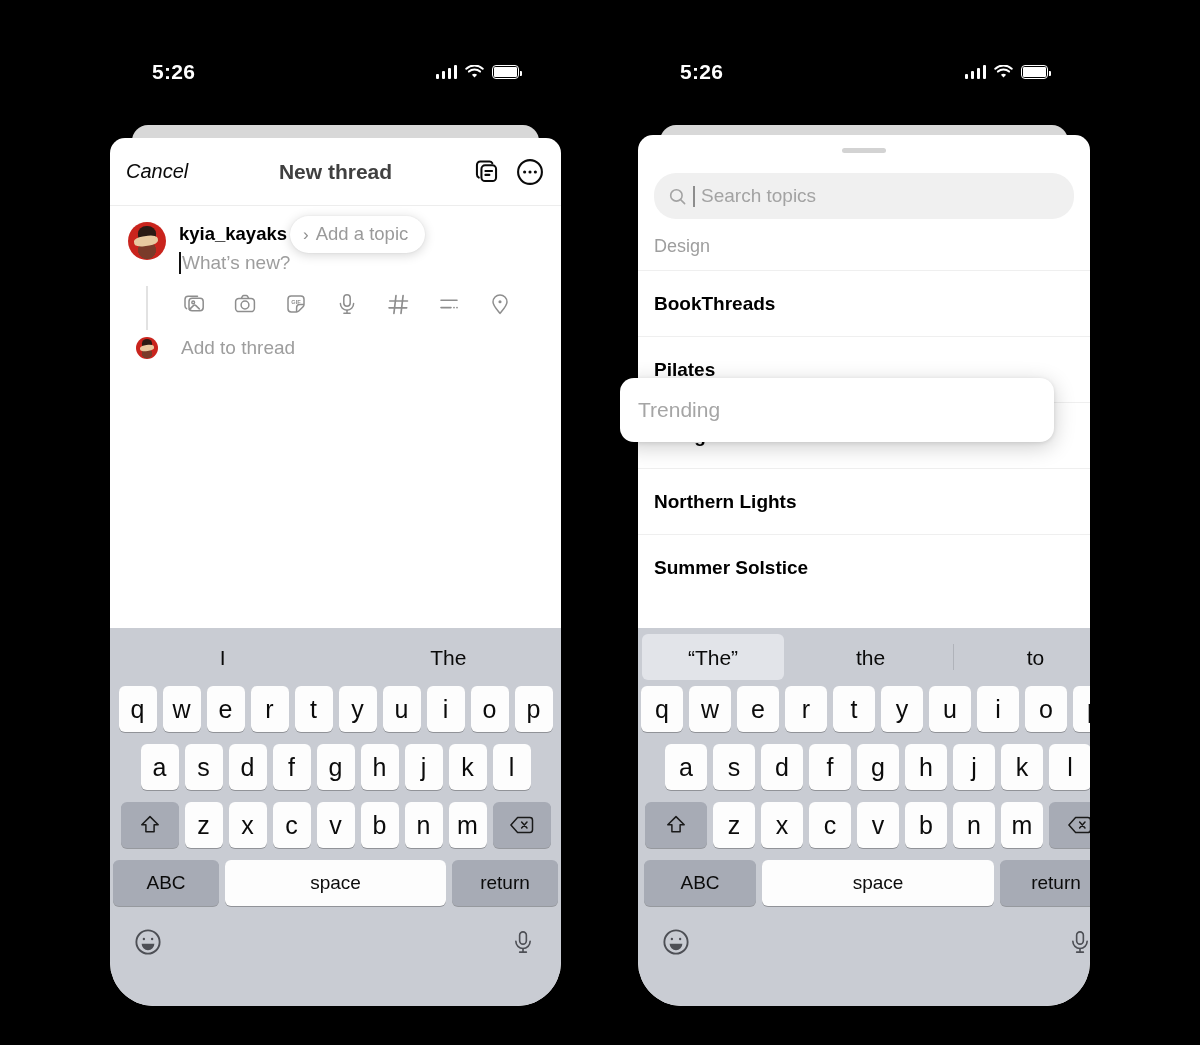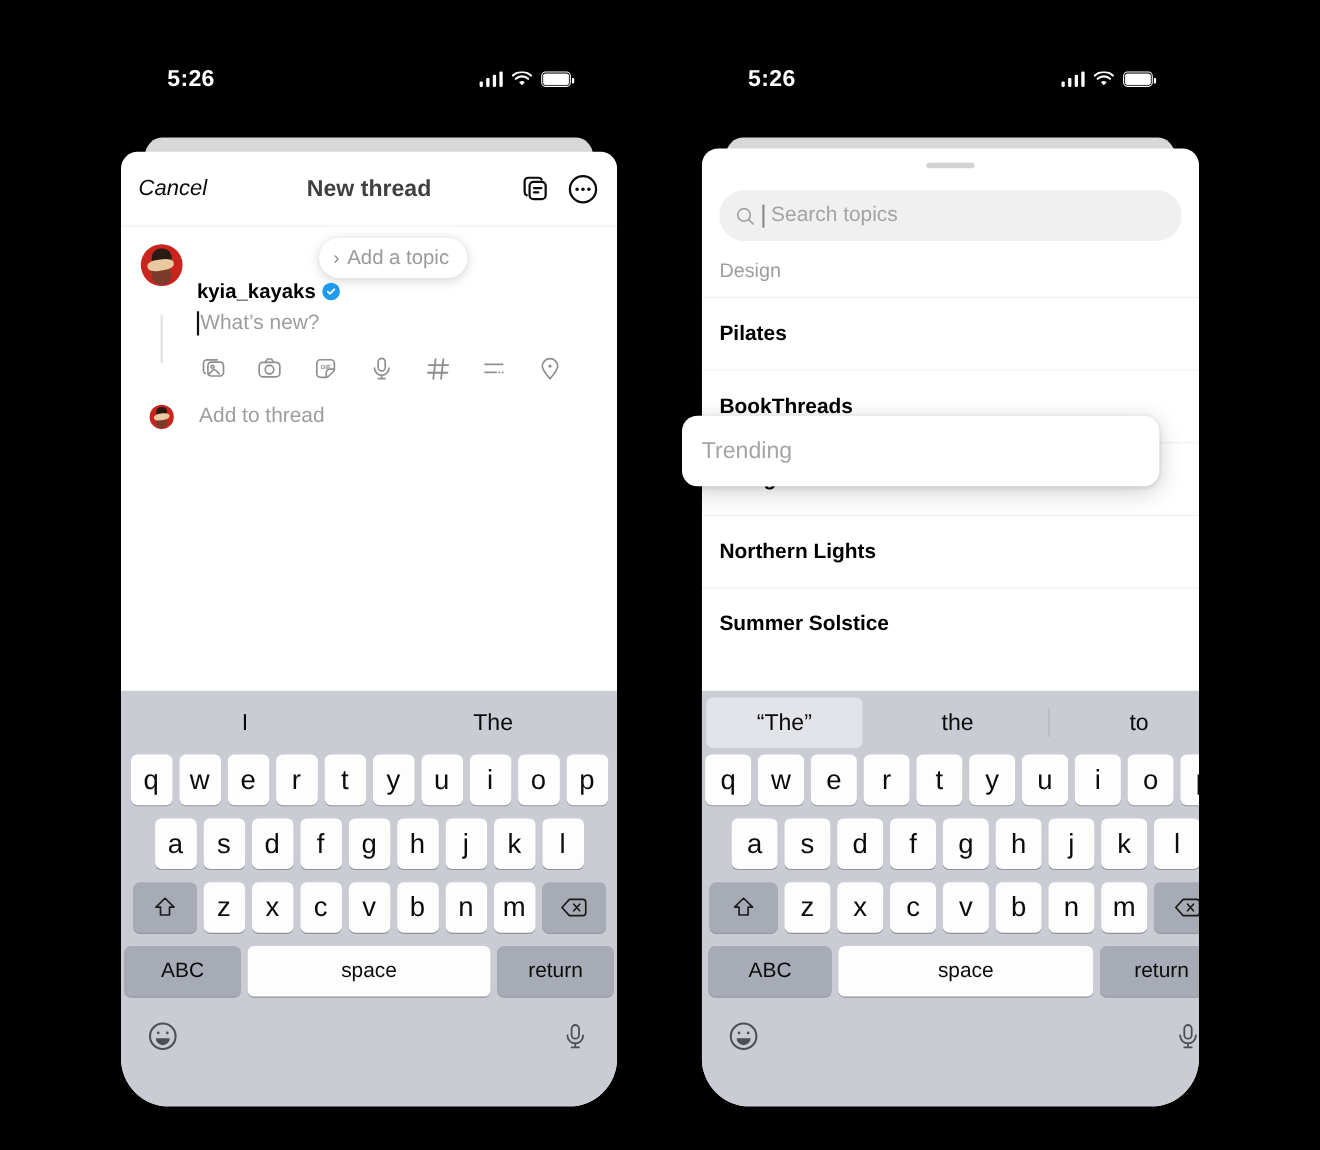--- a/index.html
+++ b/index.html
@@ -81,21 +81,21 @@
   .avatar::before {
     content:""; position:absolute; left:26%; top:10%; width:48%; height:42%;
     background: #2b1a14; border-radius: 46% 46% 38% 38%;
   }
   .avatar::after {
     content:""; position:absolute; left:16%; top:36%; width:62%; height:26%;
     background: #e8c9a0; border-radius: 40%; transform: rotate(-8deg);
   }
   .avatar.sm { width: 22px; height: 22px; flex: 0 0 22px; }
 
-  .comp-body { flex: 1; min-width: 0; padding-top: 1px; margin-top: 31px; }
+  .comp-body { flex: 1; min-width: 0; padding-top: 1px; }
   .namerow { display: flex; align-items: center; gap: 6px; height: 22px; }
   .uname { font-size: 18.5px; font-weight: 700; color: #000; }
   .verified {
     width: 16px; height: 16px; border-radius: 50%; background: #1d9bf0;
     display: flex; align-items: center; justify-content: center; flex: 0 0 16px;
   }
   .topic-pill {
     position: absolute; left: 180px; top: 10px;
     display: flex; align-items: center; gap: 7px;
     background: #fff; border-radius: 20px; padding: 7px 17px 8px 13px;
@@ -466,22 +466,22 @@
             <circle cx="10.6" cy="10.6" r="7.2"></circle>
               <path d="M15.9 15.9 21 21"></path>
           </svg>
         </span>
         <span class="scaret"></span>
         <span class="search-ph">Search topics</span>
       </div>
 
       <div class="sec-head">Design</div>
 
+      <div class="topic-row">BookThreads</div>
       <div class="topic-row">Pilates</div>
-      <div class="topic-row">BookThreads</div>
       <div class="topic-row">Design Week</div>
       <div class="topic-row">Northern Lights</div>
       <div class="topic-row">Summer Solstice</div>
     </div>
 
     <div class="kb" id="kb-right">
       <div class="kb-sugg">
         <div class="sugg boxed">“The”</div>
         <div class="sugg">the</div>
         <div class="sugg sep">to</div>

